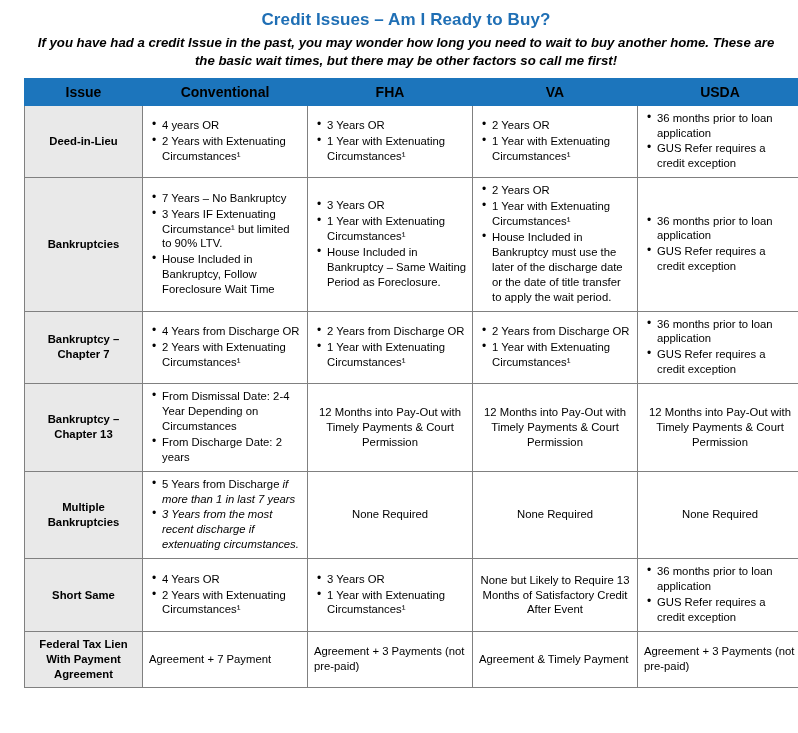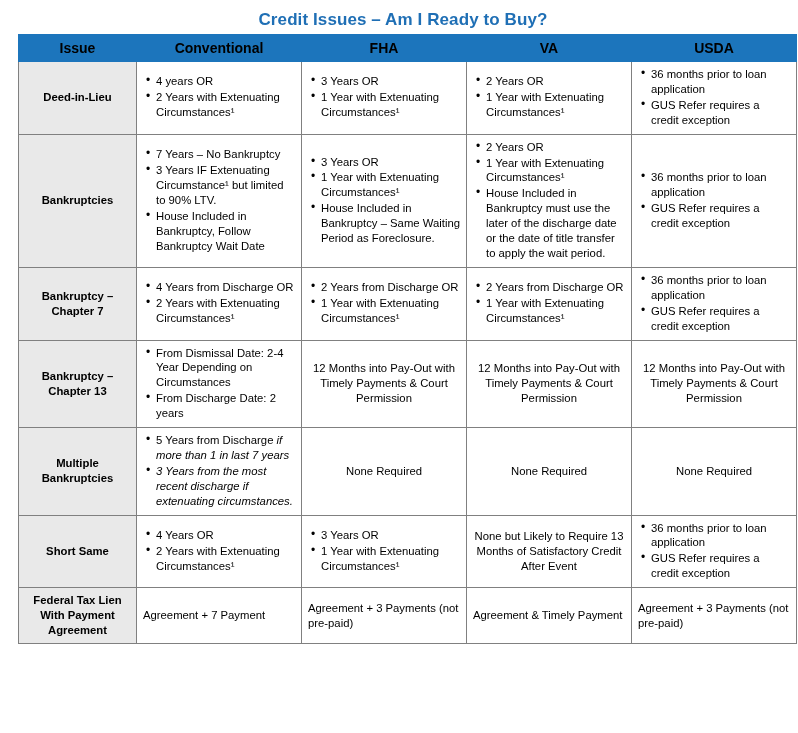--- a/index.html
+++ b/index.html
@@ -12,21 +12,21 @@
     height: 733px;
     font-family: "Liberation Sans", sans-serif;
     color: #000000;
     overflow: hidden;
   }
   .page {
     width: 798px;
     height: 596px;
     position: relative;
     box-sizing: border-box;
-    padding: 8px 10px 0 18px;
+    padding: 8px 10px 0 24px;
   }
   .title {
     text-align: center;
     color: #1f6fb5;
     font-size: 17px;
     font-weight: bold;
     margin: 2px 0 4px 0;
     letter-spacing: 0.1px;
   }
   .subtitle {
@@ -94,20 +94,21 @@
   }
   col.c-issue { width: 118px; }
   col.c-data  { width: 165px; }
 </style>
 </head>
 <body>
 
 <div class="page">
 
   <div class="title">Credit Issues – Am I Ready to Buy?</div>
+  <div class="subtitle">If you have had a credit Issue in the past, you may wonder how long you need to wait to buy another home.  These are the basic wait times, but there may be other factors so call me first!</div>
 
   <table class="grid">
     <colgroup>
       <col class="c-issue">
       <col class="c-data">
       <col class="c-data">
       <col class="c-data">
       <col class="c-data">
     </colgroup>
     <thead>
@@ -146,21 +147,21 @@
               <li>GUS Refer requires a credit exception</li>
             </ul>
           </td>
         </tr>
         <tr>
           <td class="issue">Bankruptcies</td>
           <td class="cell">
             <ul>
               <li>7 Years – No Bankruptcy</li>
               <li>3 Years IF Extenuating Circumstance¹ but limited to 90% LTV.</li>
-              <li>House Included in Bankruptcy, Follow Bankruptcy Wait Date</li>
+              <li>House Included in Bankruptcy, Follow Foreclosure Wait Time</li>
             </ul>
           </td>
           <td class="cell">
             <ul>
               <li>3 Years OR</li>
               <li>1 Year with Extenuating Circumstances¹</li>
               <li>House Included in Bankruptcy – Same Waiting Period as Foreclosure.</li>
             </ul>
           </td>
           <td class="cell">

